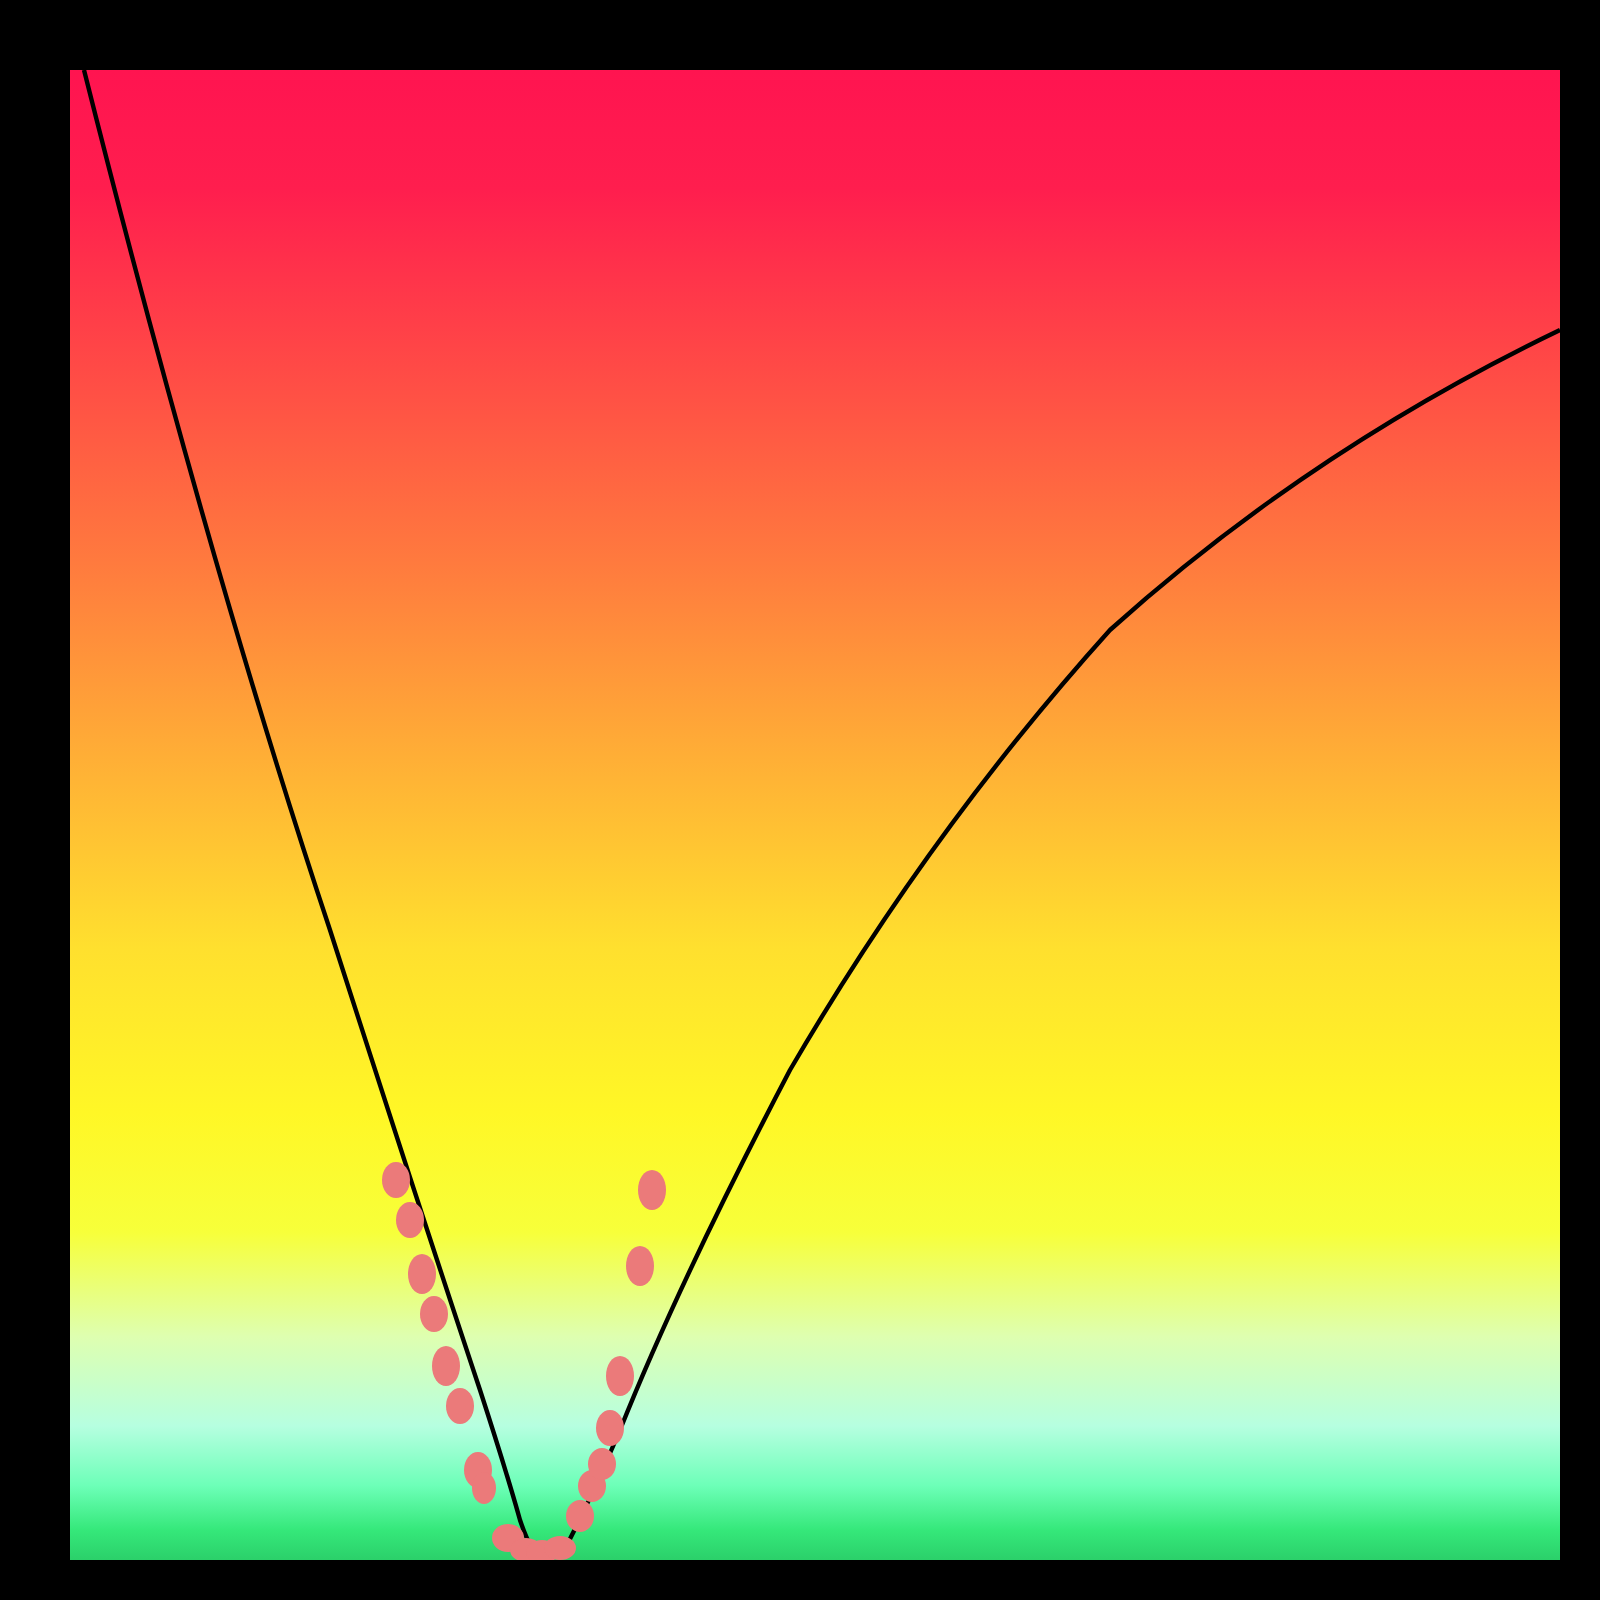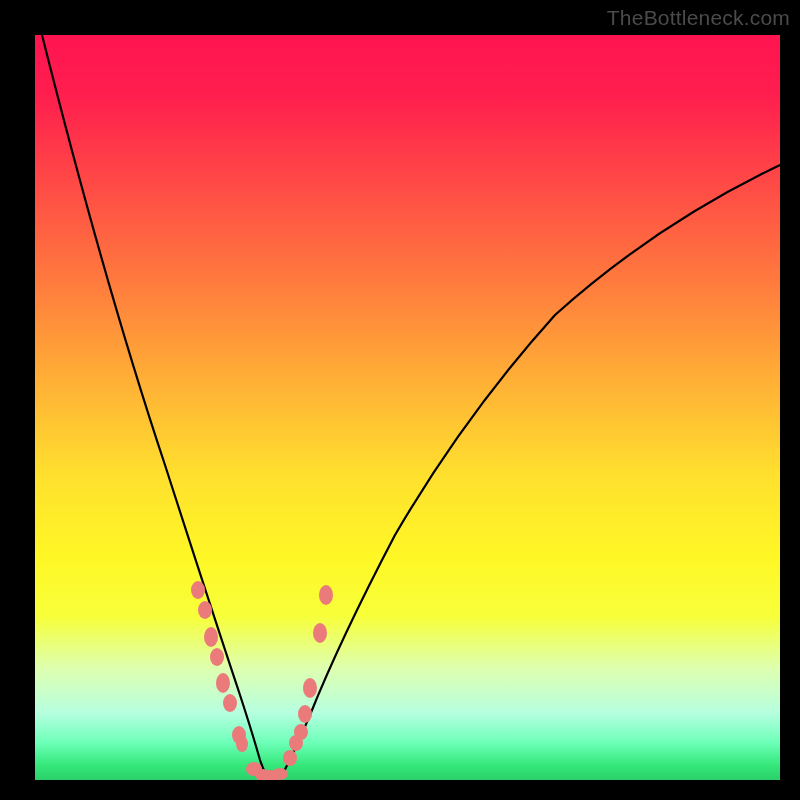--- a/index.html
+++ b/index.html
@@ -100,14 +100,13 @@
         <ellipse cx="261" cy="708" rx="7" ry="8"></ellipse>
         <ellipse cx="266" cy="697" rx="7" ry="8"></ellipse>
         <ellipse cx="270" cy="679" rx="7" ry="9"></ellipse>
         <ellipse cx="275" cy="653" rx="7" ry="10"></ellipse>
         <ellipse cx="285" cy="598" rx="7" ry="10"></ellipse>
         <ellipse cx="291" cy="560" rx="7" ry="10"></ellipse>
       </g>
     </svg>
 
   </div>
-  <div class="watermark">TheBottleneck.com</div>
 </div>
 
 </body></html>

